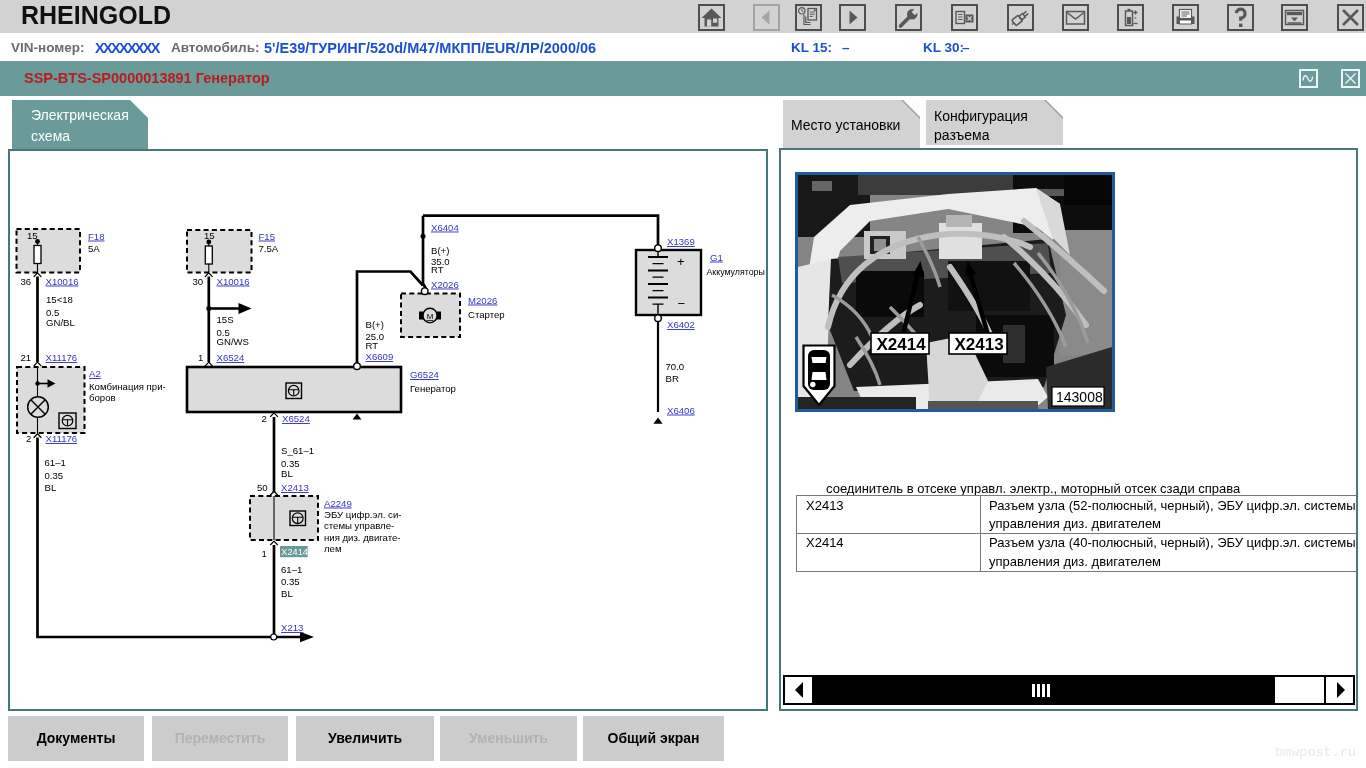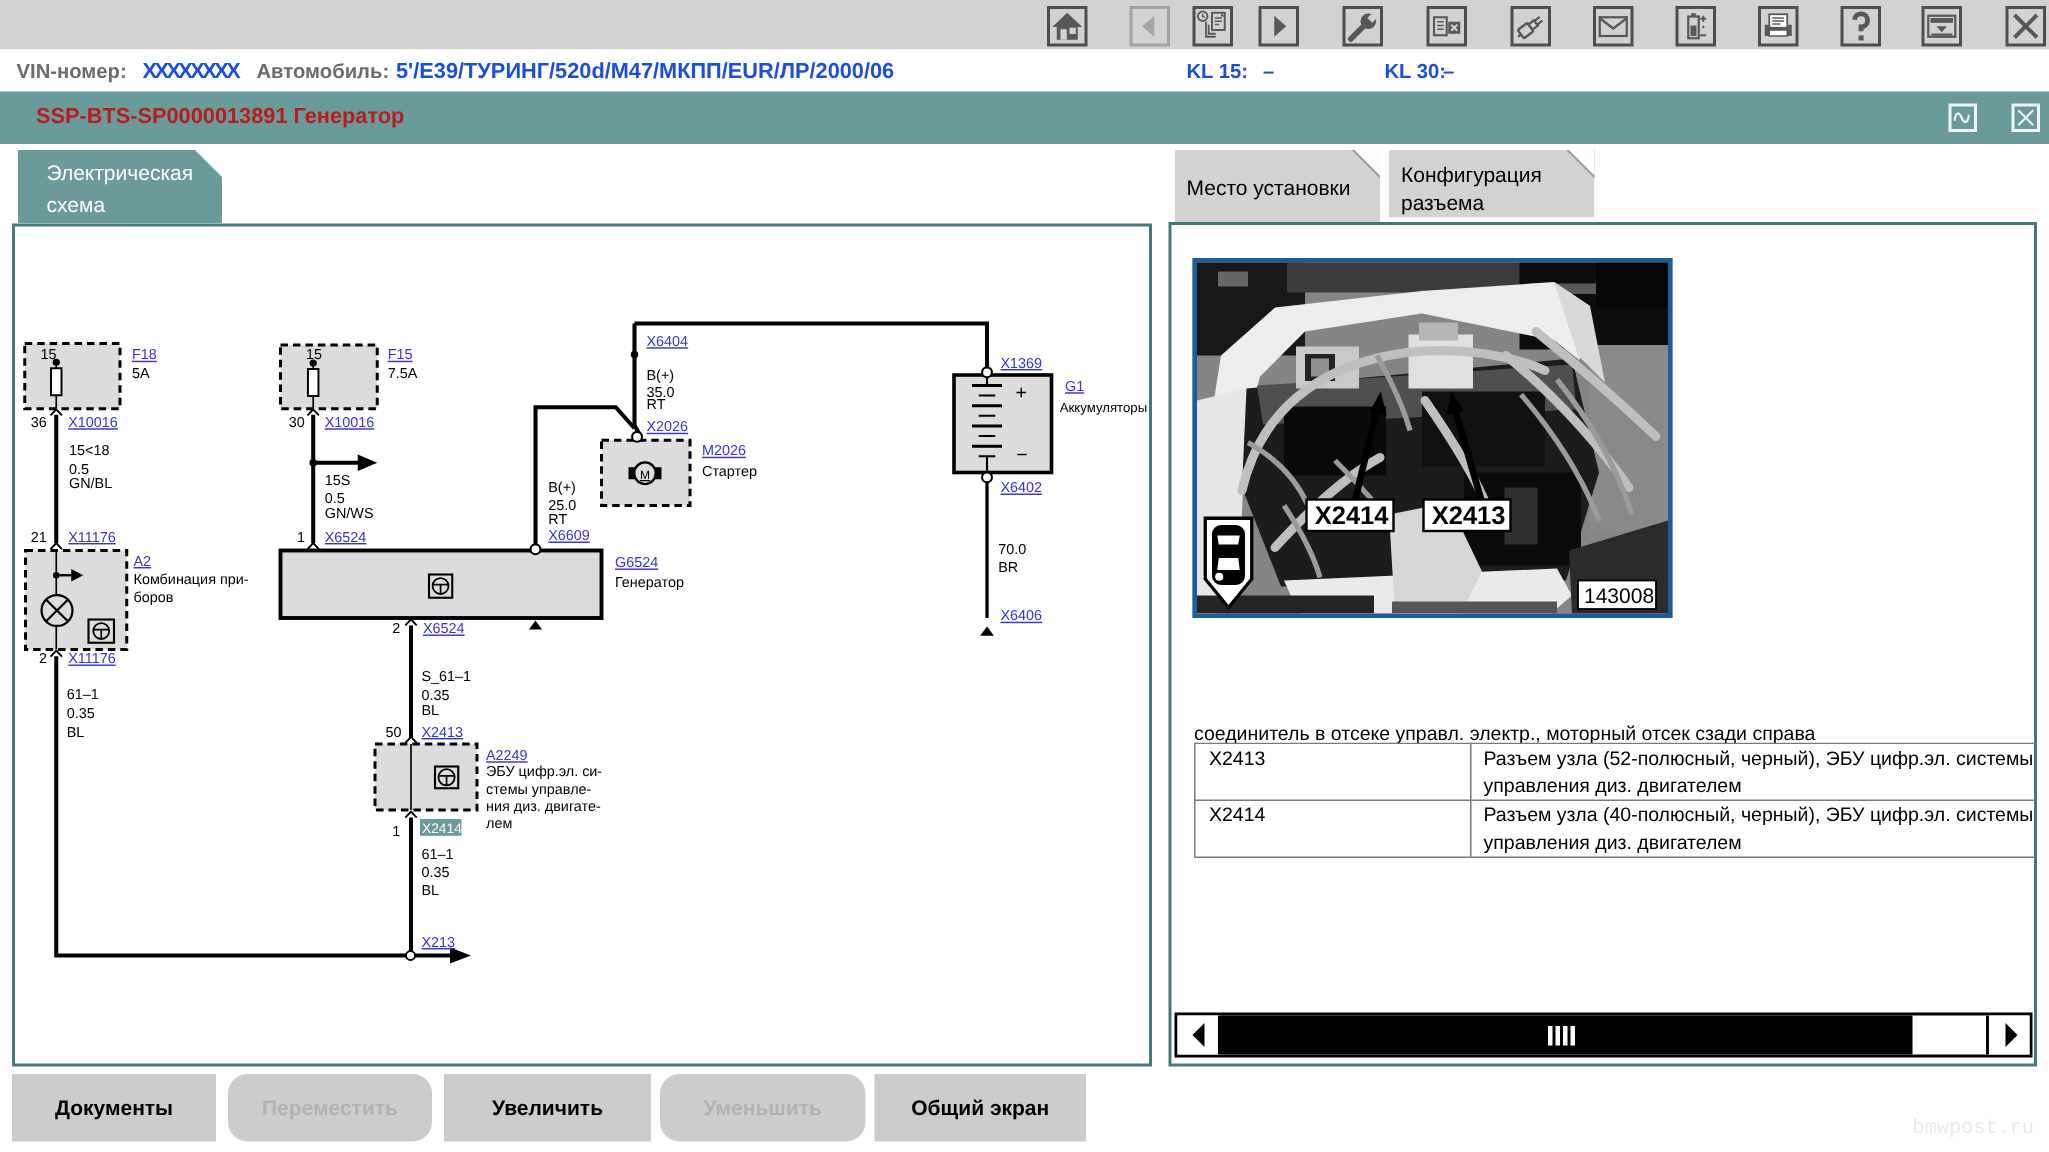--- a/index.html
+++ b/index.html
@@ -38,44 +38,45 @@
 .fold { position:absolute; width:0; height:0; }
 
 
 #lpanel { left:8px; top:149px; width:760px; height:562px; background:#fff; border:2px solid #46787a; }
 #rpanel { left:779px; top:148px; width:579px; height:563px; background:#fff; border:2px solid #46787a; }
 
 
 #photo { left:795px; top:172px; width:320px; height:240px; border:3px solid #1d5d9e; background:#9a9a9a; }
 
 
-#caption { left:796px; top:481px; font-size:13px; color:#000; }
+#caption { left:826px; top:481px; font-size:13px; color:#000; }
 #tblclip { left:796px; top:495px; width:561px; height:77px; overflow:hidden; }
 #tbl { border-collapse:collapse; font-size:13px; width:625px; }
 #tbl td { border:1px solid #7a7a7a; vertical-align:top; line-height:18.2px; padding:0.5px 6px 0 8px; }
 #tbl td.c1 { width:184px; padding-left:9px; }
 
 
 #sbar { left:783px; top:675px; width:572px; height:30px; background:#fff; border:2px solid #000; }
 .sarr { position:absolute; top:0; width:29px; height:26px; background:#fff; }
 #sthumb { position:absolute; left:29px; top:0; width:461px; height:26px; background:#000; }
 .grip { position:absolute; top:7px; width:3px; height:13px; background:#fff; }
 
 
 .bbtn { position:absolute; top:716px; height:45px; background:#ccc; color:#000;
   font-size:14px; font-weight:bold; text-align:center; line-height:45px; }
-.bbtn.dis { color:#b2b2b2;border-radius:13px; }
+.bbtn.dis { color:#b2b2b2; }
 #wm { left:1275px; top:745px; font-family:"Liberation Mono", monospace; font-size:13.5px;
   color:#e9e9e9; }
 </style>
 </head>
 <body>
 <div id="root">
 
   <div class="abs" id="topbar"></div>
+  <div class="abs" id="logo">RHEINGOLD</div>
 
   <div class="tbtn" style="left:698px;">
       <svg width="23" height="23" viewBox="0 0 23 23">
     <path d="M11.5 2.5 L21.5 12 H18.5 V20.5 H4.5 V12 H1.5 Z" fill="#585858"></path>
     <rect x="7" y="13.5" width="4.2" height="7" fill="#d2d2d2"></rect>
     <rect x="13" y="12.5" width="4.2" height="4.2" fill="#d2d2d2"></rect>
   </svg>
     </div>
   <div class="tbtn dis" style="left:753px;">
       <svg width="23" height="23" viewBox="0 0 23 23">

